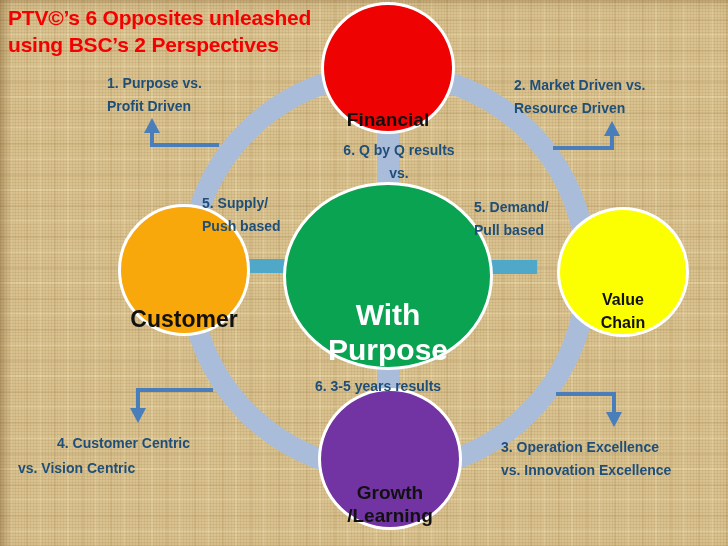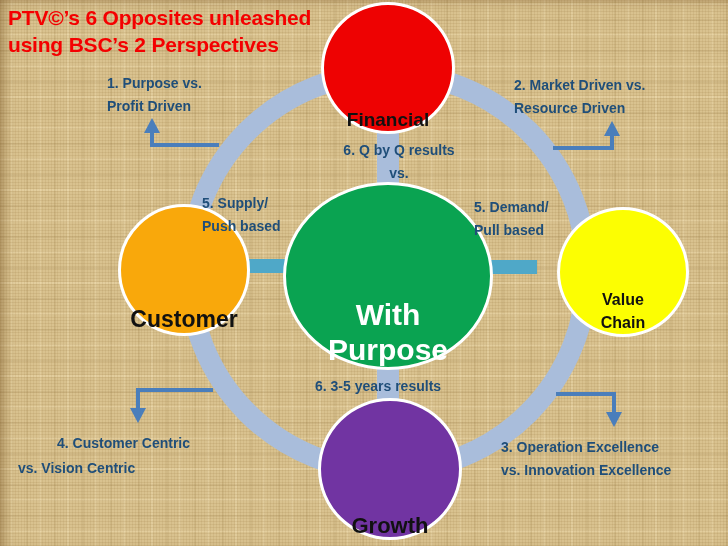--- a/index.html
+++ b/index.html
@@ -22,21 +22,21 @@
   }
   .circle{
     position:absolute;z-index:3;border-radius:50%;
     border:3px solid #ffffff;box-sizing:border-box;
     display:flex;align-items:flex-end;justify-content:center;
     text-align:center;font-weight:bold;color:#111;
   }
   .c-financial{left:321px;top:2px;width:134px;height:132px;background:#ee0202;font-size:19px;}
   .c-customer{left:118px;top:204px;width:132px;height:132px;background:#f9a80b;font-size:23px;}
   .c-valuechain{left:557px;top:207px;width:132px;height:130px;background:#fcfe02;font-size:16px;line-height:23px;}
-  .c-growth{left:318px;top:398px;width:144px;height:142px;background:#7134a2;font-size:22px;line-height:23px;}
+  .c-growth{left:318px;top:388px;width:144px;height:142px;background:#7134a2;font-size:19px;line-height:23px;}
   .c-center{
     left:283px;top:182px;width:210px;height:188px;background:#0aa351;
     color:#ffffff;font-size:30px;line-height:35px;
   }
   .lbl{
     position:absolute;z-index:4;color:#1f4e79;font-weight:bold;
     font-size:14px;line-height:23px;white-space:nowrap;
   }
   .lbl-1{left:107px;top:72px;}
   .lbl-2{left:514px;top:74px;}
@@ -93,20 +93,21 @@
   <div class="circle c-valuechain">
     <span>
       <span>Value</span><br>
       <span>Chain</span>
     </span>
   </div>
 
   <div class="circle c-growth">
     <span>
       <span>Growth</span><br>
+      <span>/Learning</span>
     </span>
   </div>
 
   <div class="circle c-center">
     <span>
       <br>
       <span>With</span><br>
       <span>Purpose</span>
     </span>
   </div>

